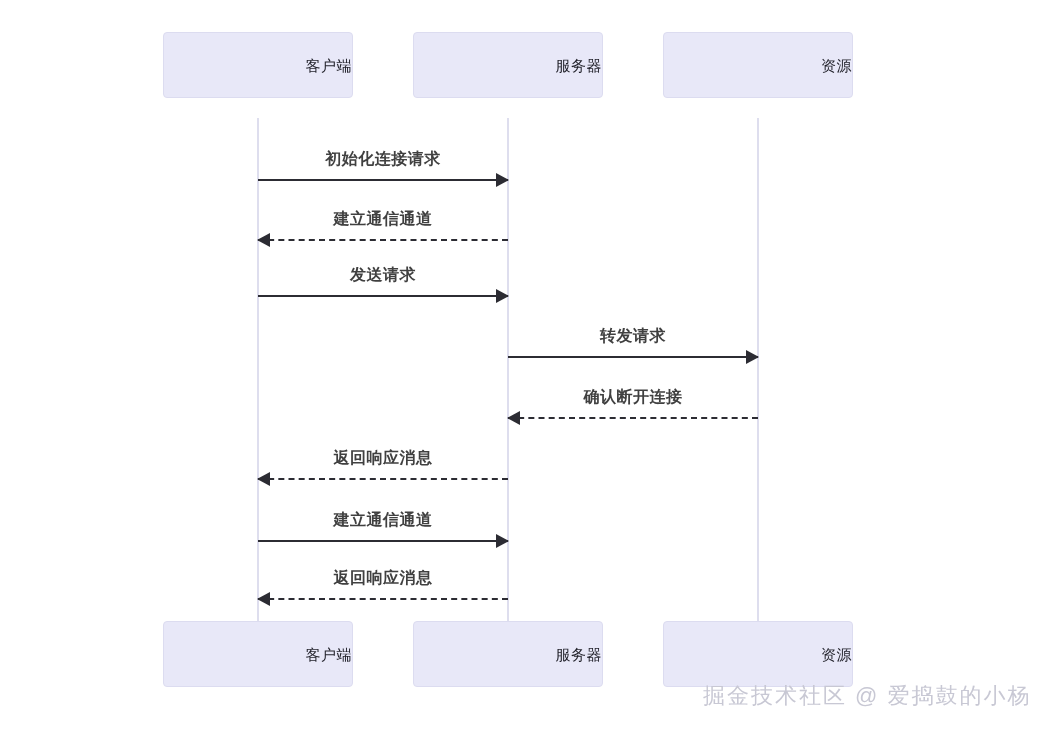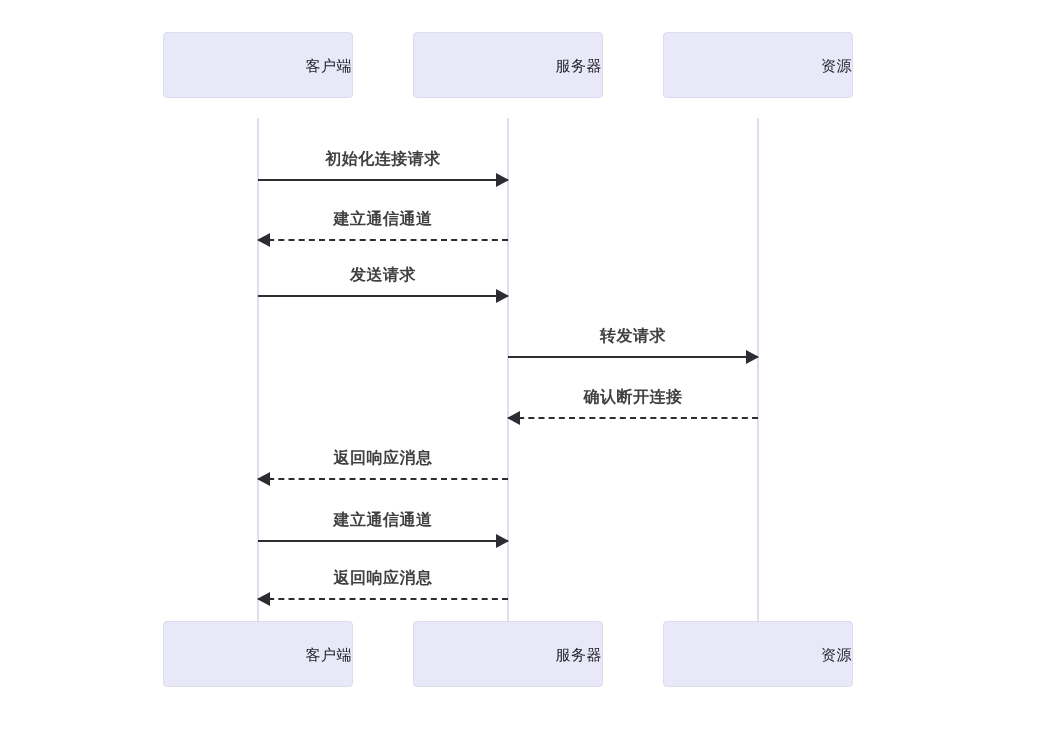--- a/index.html
+++ b/index.html
@@ -148,13 +148,14 @@
     <div class="message" style="left: 258px; top: 540px; width: 250px;">
       <div class="msg-line" style="width: 250px;"></div>
       <div class="arrowhead right"></div>
       <div class="msg-label">建立通信通道</div>
     </div>
     <div class="message" style="left: 258px; top: 598px; width: 250px;">
       <div class="msg-line dashed" style="width: 250px;"></div>
       <div class="arrowhead left"></div>
       <div class="msg-label">返回响应消息</div>
     </div>
+    <div class="watermark" style="left: 703px; top: 681px; color: rgb(200, 200, 212);">掘金技术社区 @ 爱捣鼓的小杨</div>
   </div>
 
 </body></html>

